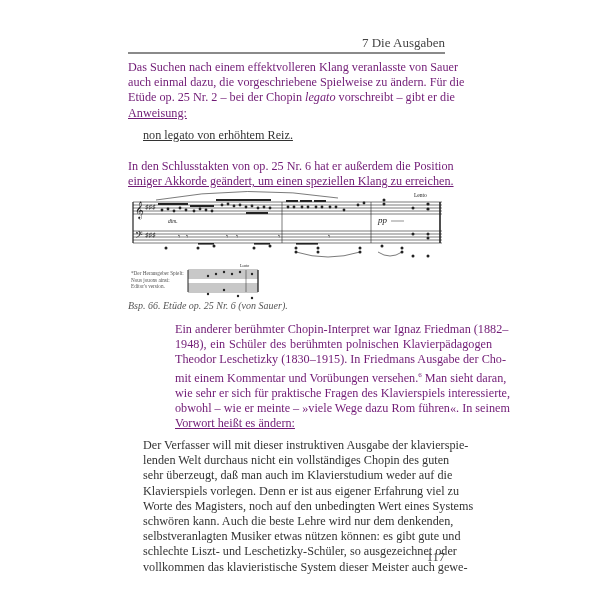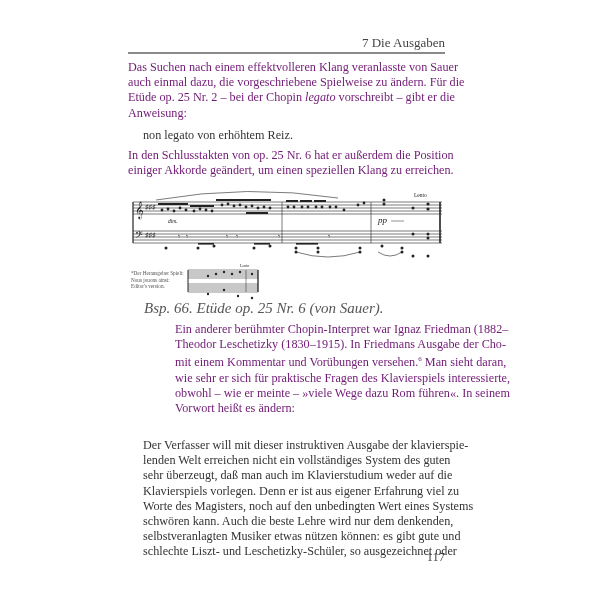--- a/index.html
+++ b/index.html
@@ -14,25 +14,25 @@
   .rule { position:absolute; left:0; right:0; top:52px; height:2px; background:#8a8a8a; }
   .para {
     position:absolute; left:0; width:317px; font-size:12.2px; line-height:15.2px;
     text-align:justify; color:#701a75;
   }
   .quote {
     position:absolute; left:15px; width:302px; font-size:12.2px; line-height:15.2px;
     text-align:justify; color:#333;
   }
   .para span.line, .quote span.line { display:block; text-align:justify; text-align-last:justify; white-space:nowrap; }
-  .para span.line.last, .quote span.line.last { text-align-last:left; }
+  .para span.line.last, .quote span.line.last { text-align-last:left;text-decoration:underline; }
   em { }
   .music { position:absolute; left:0; top:190px; width:317px; height:120px; }
   .caption {
-    position:absolute; left:0; top:300px; font-size:15px; font-style:italic; color:#555;margin-left:16px;
+    position:absolute; left:0; top:300px; font-size:10px; font-style:italic; color:#555;
   }
   .footnote-label {
     position:absolute; left:3px; top:270px; font-size:5.2px; line-height:6.5px; color:#555;
   }
   .page-number { position:absolute; right:0; top:550px; font-size:12.5px; color:#444; }
   sup { font-size:7px; }
 </style>
 </head>
 <body>
 
@@ -45,21 +45,21 @@
     <span class="line">Das Suchen nach einem effektvolleren Klang veranlasste von Sauer</span>
     <span class="line">auch einmal dazu, die vorgeschriebene Spielweise zu ändern. Für die</span>
     <span class="line"><span>Etüde op. 25 Nr. 2 – bei der Chopin </span><em>legato</em><span> vorschreibt – gibt er die</span></span>
     <span class="line last">Anweisung:</span>
   </div>
 
   <div class="quote" style="top:128px;">
     <span class="line last">non legato von erhöhtem Reiz.</span>
   </div>
 
-  <div class="para" style="top:148px;">
+  <div class="para" style="top:159px;">
     <span class="line">In den Schlusstakten von op. 25 Nr. 6 hat er außerdem die Position</span>
     <span class="line last">einiger Akkorde geändert, um einen speziellen Klang zu erreichen.</span>
   </div>
 
   <div class="music">
     <svg width="317" height="120" viewBox="0 0 317 120">
       <g stroke="#222" stroke-width="0.6" fill="none">
 
         <line x1="5" y1="12" x2="314" y2="12"></line>
           <line x1="5" y1="15" x2="314" y2="15"></line>
@@ -201,32 +201,34 @@
   <div class="footnote-label">
     <div>*Der Herausgeber Spielt:</div>
     <div>Nous jouons ainsi:</div>
     <div>Editor's version.</div>
   </div>
 
   <div class="caption">Bsp. 66. Etüde op. 25 Nr. 6 (von Sauer).</div>
 
   <div class="para" style="top:322px;margin-left:47px;">
     <span class="line">Ein anderer berühmter Chopin-Interpret war Ignaz Friedman (1882–</span>
+    <span class="line">1948), ein Schüler des berühmten polnischen Klavierpädagogen</span>
     <span class="line">Theodor Leschetizky (1830–1915). In Friedmans Ausgabe der Cho-</span>
     <span class="line"><span>mit einem Kommentar und Vorübungen versehen.</span><sup>6</sup><span> Man sieht daran,</span></span>
     <span class="line">wie sehr er sich für praktische Fragen des Klavierspiels interessierte,</span>
     <span class="line">obwohl – wie er meinte – »viele Wege dazu Rom führen«. In seinem</span>
     <span class="line last">Vorwort heißt es ändern:</span>
   </div>
 
   <div class="quote" style="top:438px;">
     <span class="line">Der Verfasser will mit dieser instruktiven Ausgabe der klavierspie-</span>
-    <span class="line">lenden Welt erreichen nicht ein vollständiges System des guten</span>
+    <span class="line">lenden Welt durchaus nicht ein vollständiges Chopin des guten</span>
     <span class="line">sehr überzeugt, daß man auch im Klavierstudium weder auf die</span>
     <span class="line">Klavierspiels vorlegen. Denn er ist aus eigener Erfahrung viel zu</span>
     <span class="line">Worte des Magisters, noch auf den unbedingten Wert eines Systems</span>
     <span class="line">schwören kann. Auch die beste Lehre wird nur dem denkenden,</span>
     <span class="line">selbstveranlagten Musiker etwas nützen können: es gibt gute und</span>
     <span class="line">schlechte Liszt- und Leschetizky-Schüler, so ausgezeichnet oder</span>
+    <span class="line">vollkommen das klavieristische System dieser Meister auch gewe-</span>
   </div>
 
   <div class="page-number">117</div>
 </div>
 
 </body></html>

